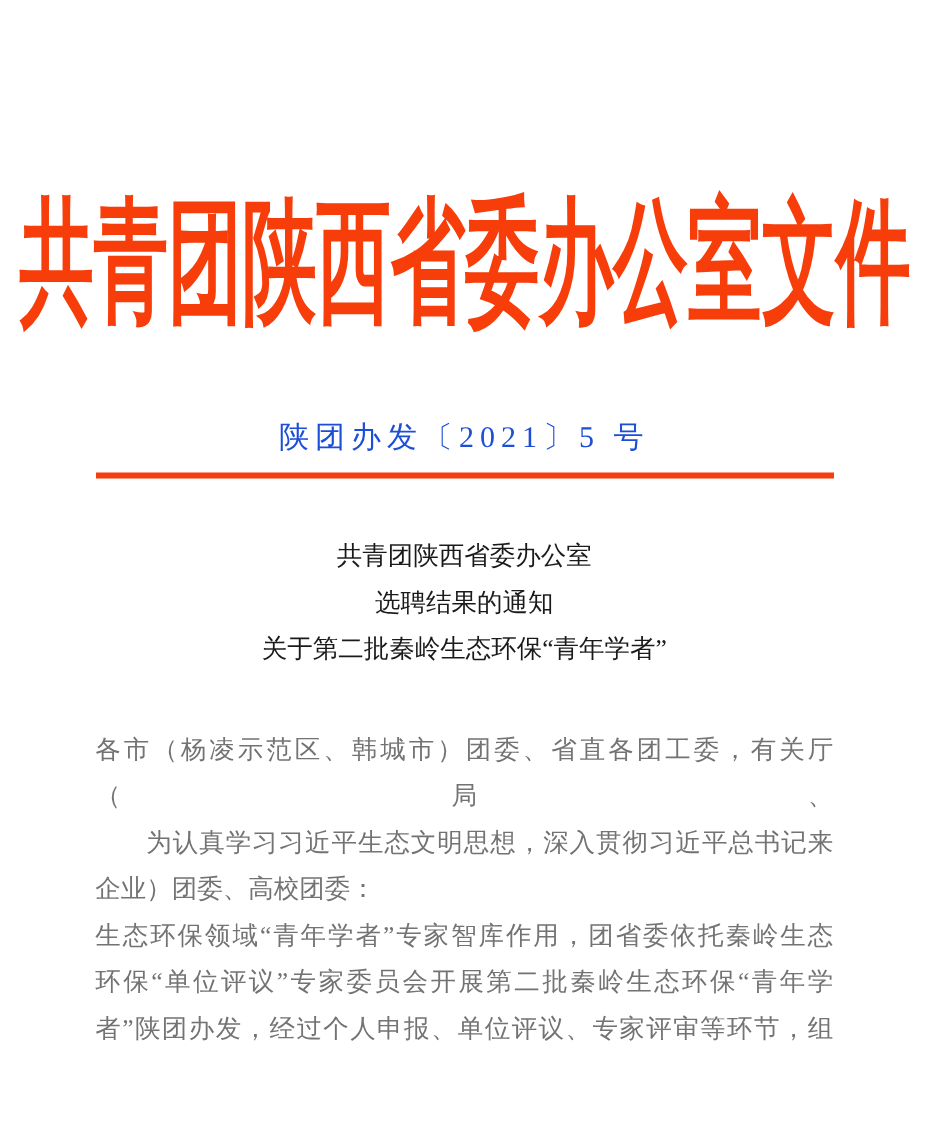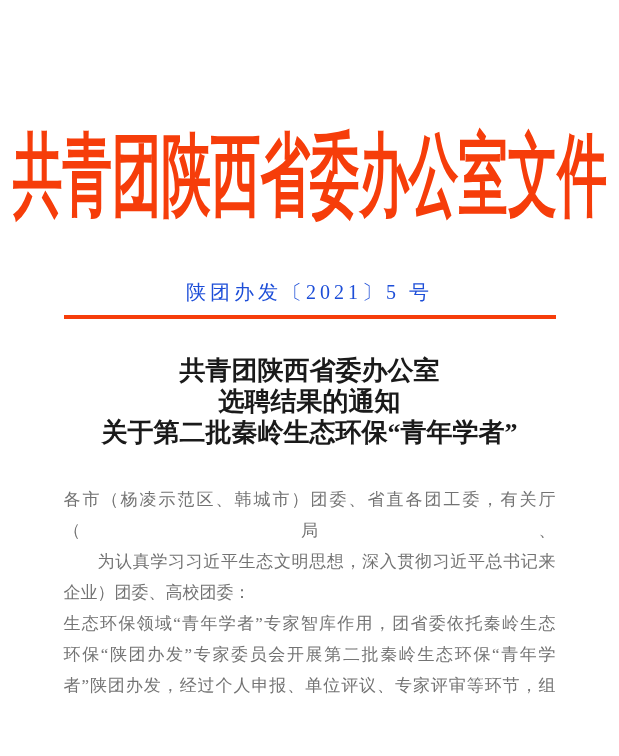--- a/index.html
+++ b/index.html
@@ -51,23 +51,23 @@
     height: 4px;
     margin: 13px auto 0 auto;
     background: #f63d0a;
     border: none;
   }
 
   
   .doc-title {
     margin-top: 36px;
     text-align: center;
-    font-size: 26px;
+    font-size: 17px;
     line-height: 31px;
-    font-weight: 700;
+    font-weight: 400;
     color: #1a1a1a;
   }
 
   
   .body-text {
     width: 492px;
     margin: 36px auto 0 auto;
     font-size: 17px;
     color: #737373;
   }
@@ -103,17 +103,17 @@
     <div>选聘结果的通知</div>
     <div>关于第二批秦岭生态环保“青年学者”</div>
   </div>
 
   <div class="body-text">
 
   <div class="line">各市（杨凌示范区、韩城市）团委、省直各团工委，有关厅（局、</div>
       <div class="line indent">为认真学习习近平生态文明思想，深入贯彻习近平总书记来</div>
       <div class="line no-justify">企业）团委、高校团委：</div>
       <div class="line">生态环保领域“青年学者”专家智库作用，团省委依托秦岭生态</div>
-      <div class="line">环保“陕团办发”专家委员会开展第二批秦岭生态环保“青年学</div>
+      <div class="line">环保“单位评议”专家委员会开展第二批秦岭生态环保“青年学</div>
       <div class="line">者”陕团办发，经过个人申报、单位评议、专家评审等环节，组</div>
     </div>
 
 </div>
 
 </body></html>

